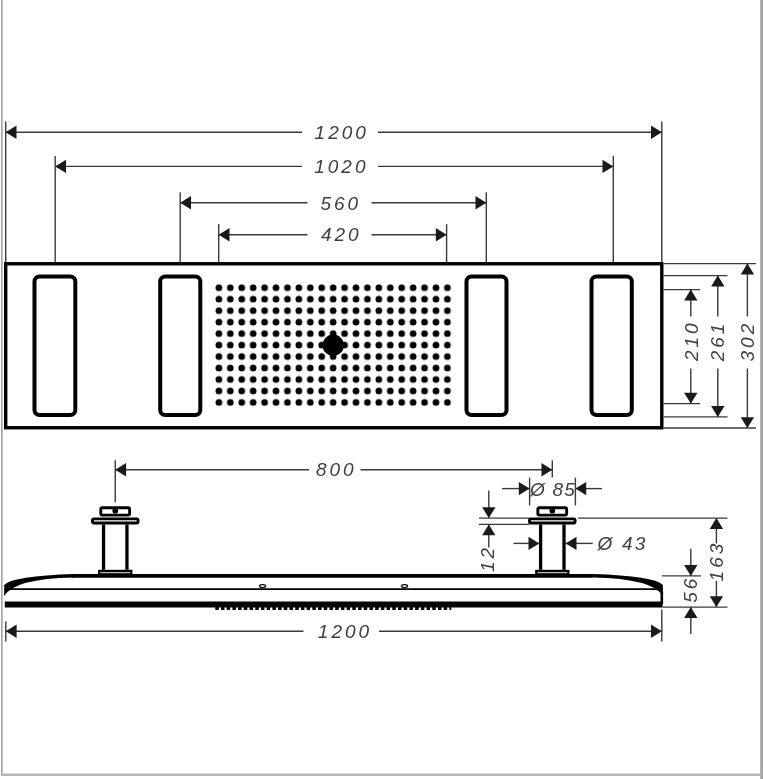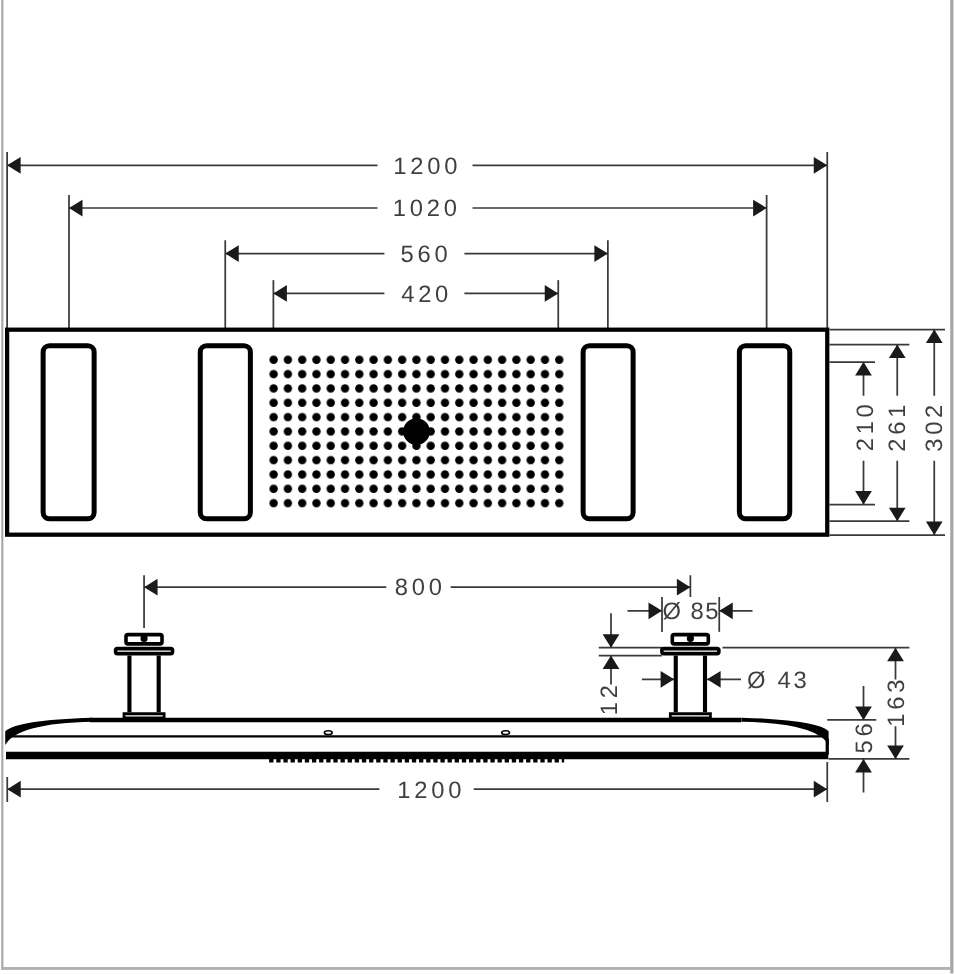--- a/index.html
+++ b/index.html
@@ -1,16 +1,16 @@
 <!DOCTYPE html>
 <html><head>
 <meta charset="utf-8">
 <style>
   html,body{margin:0;padding:0;background:#fff;}
-  .page{position:relative;width:763px;height:779px;background:#fff;overflow:hidden;}
+  .page{position:relative;width:763px;height:779px;background:#fff;overflow:hidden;font-style:italic;}
   svg{display:block;}
   text{font-family:"Liberation Sans",sans-serif;fill:#3f3f3f;}
 </style>
 </head>
 <body>
 <div class="page">
 <svg width="763" height="779" viewBox="0 0 763 779">
 <defs>
   <path id="ar" d="M0,0 L-10.8,-6.7 L-10.8,6.7 Z" fill="#1a1a1a"></path>
   <pattern id="dots" patternUnits="userSpaceOnUse" x="213.2" y="282.0" width="11.425" height="11.47">

